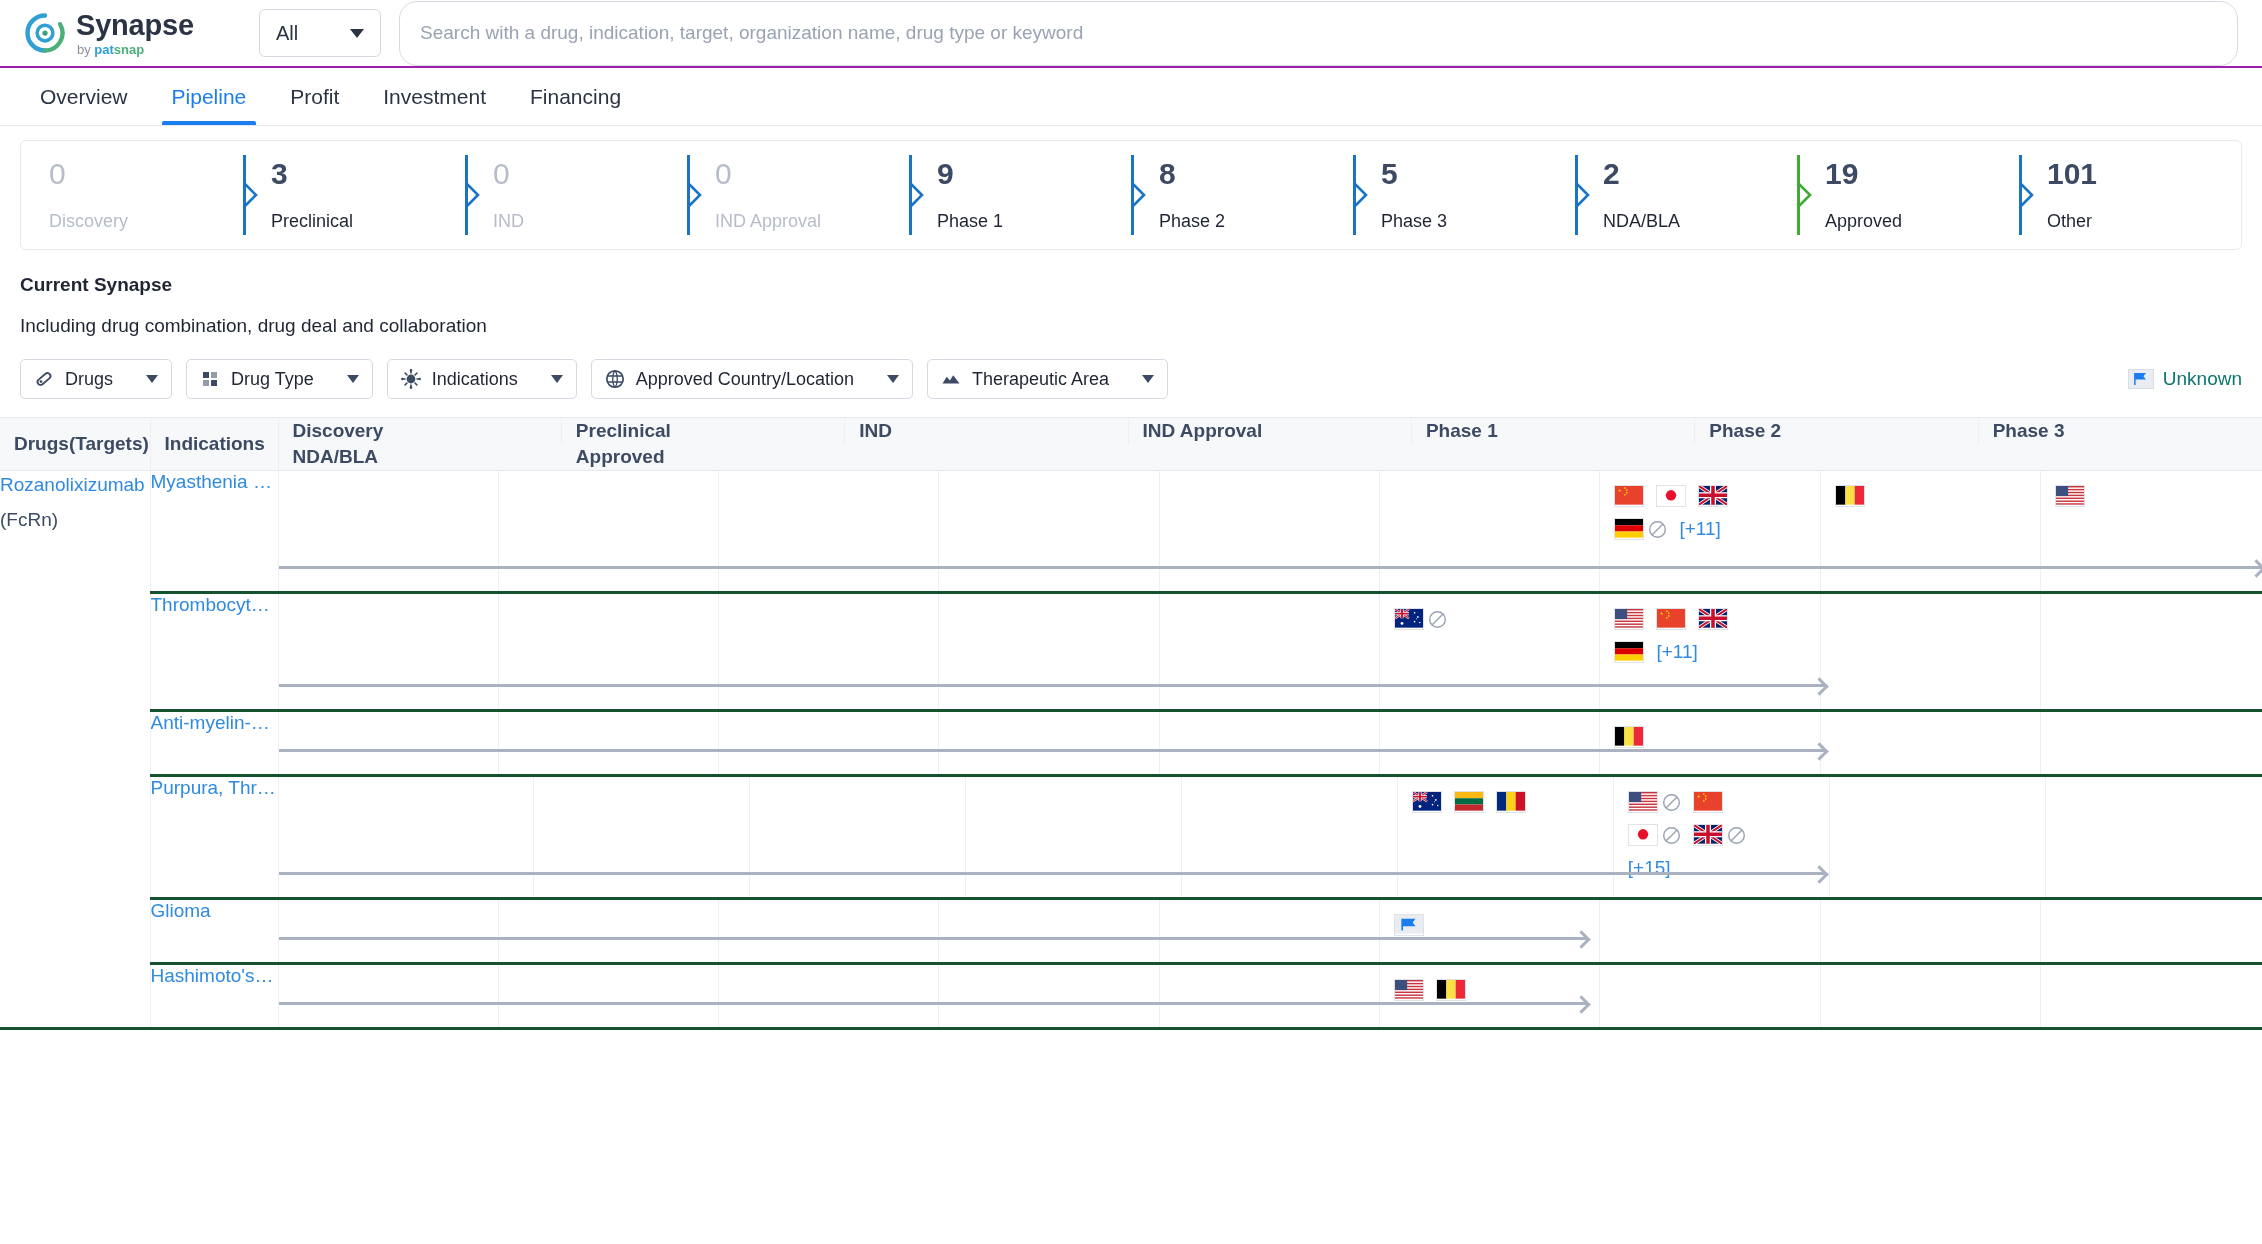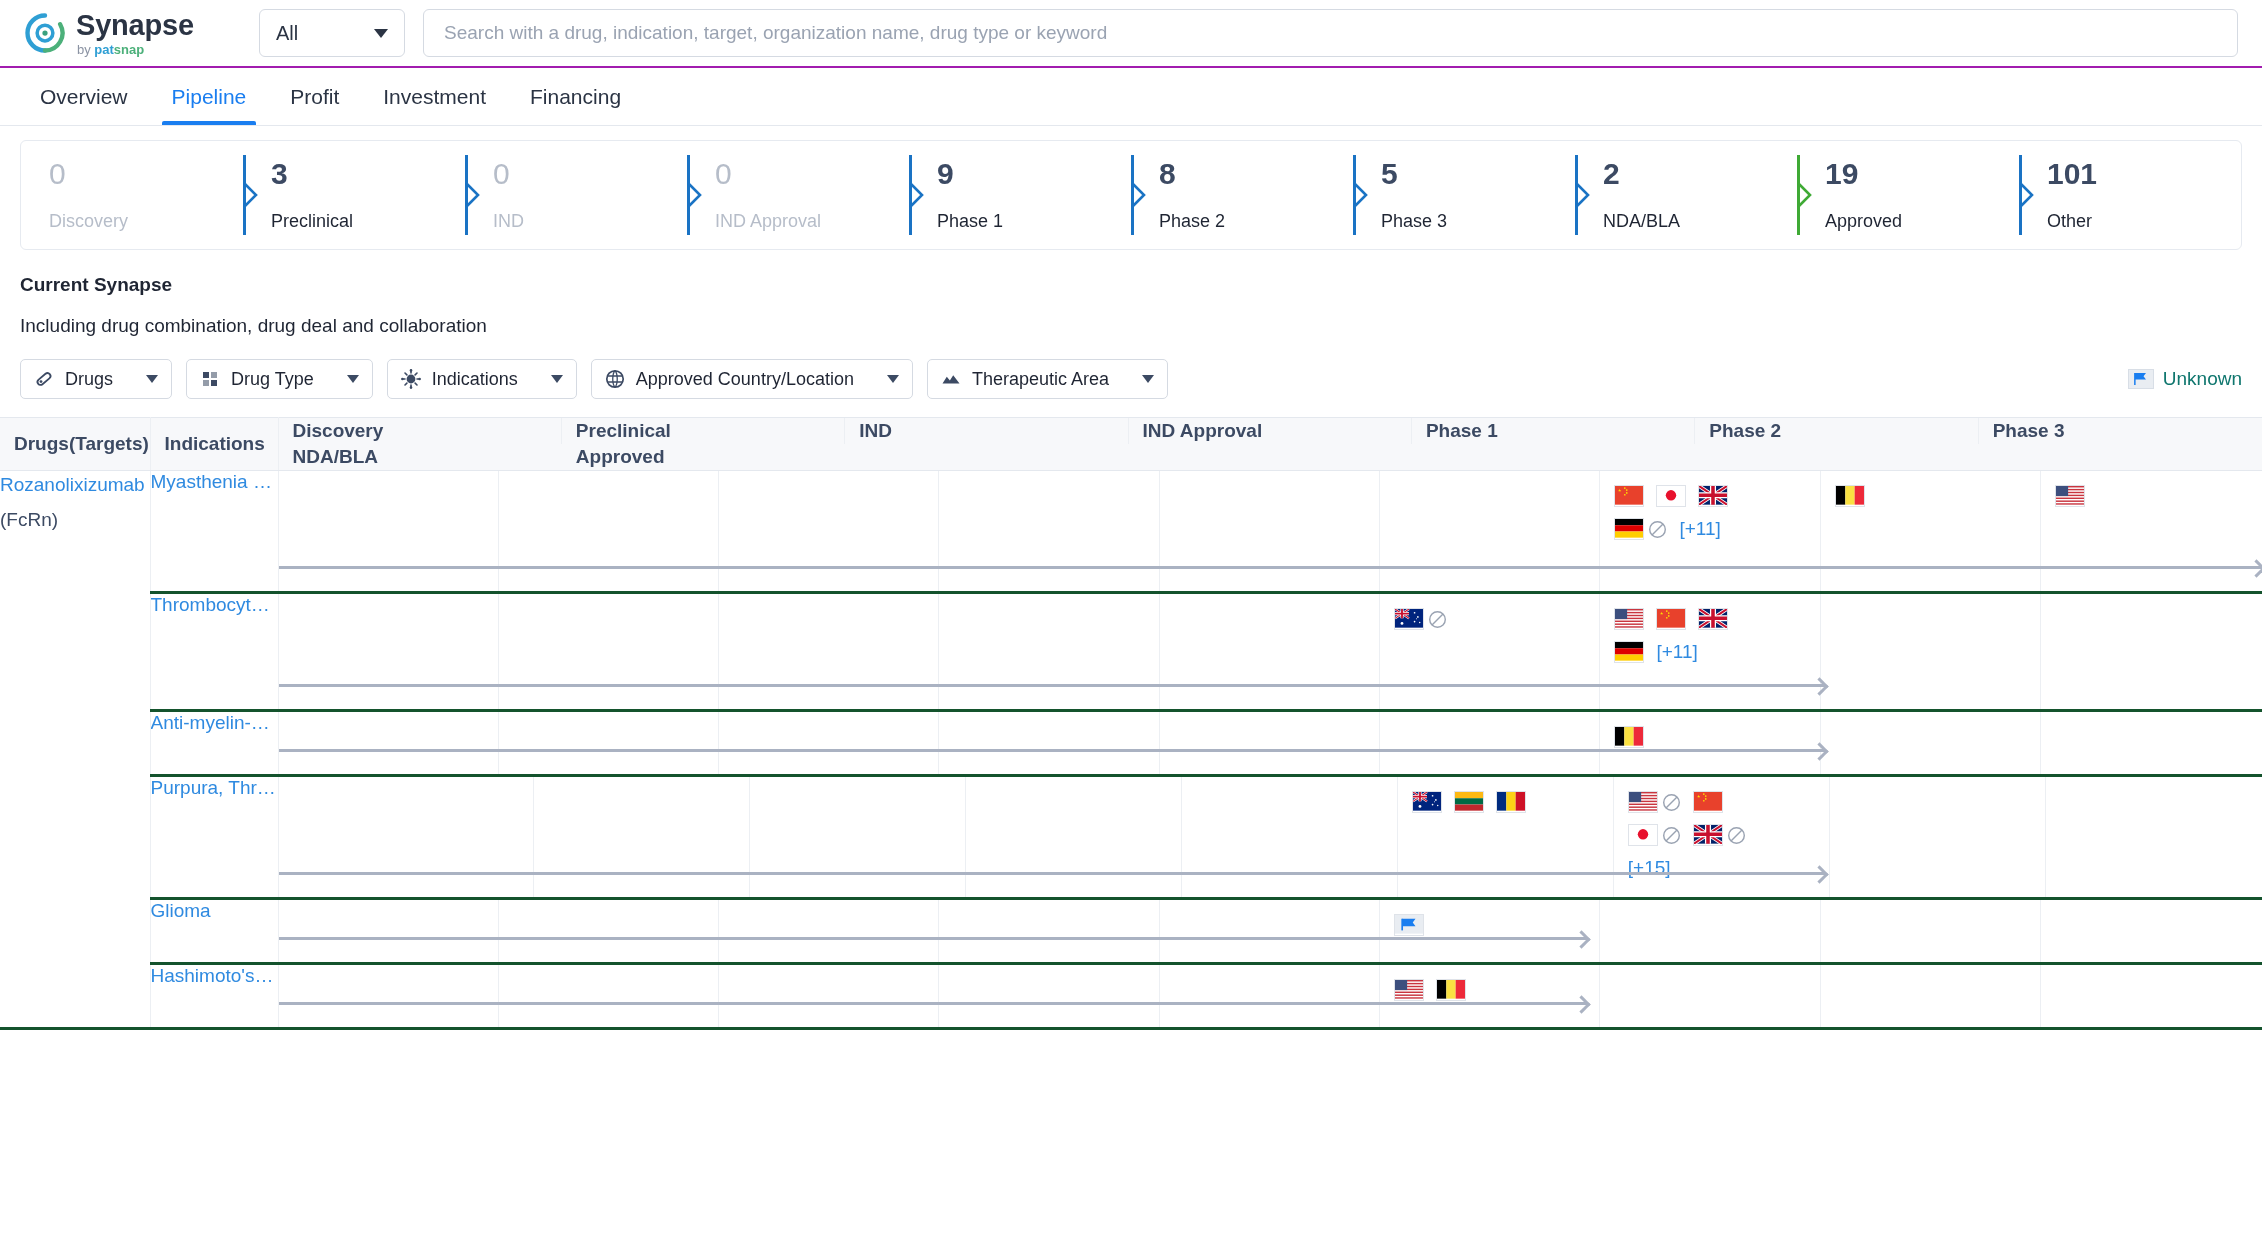--- a/index.html
+++ b/index.html
@@ -32,41 +32,41 @@
   .logo-sub {
     font-size: 13px; color: #3aa17e; display: block; margin-top: 3px; margin-left: 1px;
     font-weight: 600;
   }
   .logo-sub .by { color: #8b93a3; font-weight: 400; }
   .logo-sub .pat { color: #2f9fd4; }
   .logo-sub .snap { color: #4cb07a; }
 
   .scope-select {
     margin-left: 25px;
-    width: 146px; height: 48px;
+    width: 122px; height: 48px;
     border: 1px solid #d5dae2; border-radius: 6px;
     display: flex; align-items: center; justify-content: space-between;
     padding: 0 16px;
     font-size: 20px; color: #2b3444;
     background: #fff; cursor: pointer;
   }
   .caret {
     width: 0; height: 0;
     border-left: 7px solid transparent;
     border-right: 7px solid transparent;
     border-top: 9px solid #2b3444;
   }
   .caret.sm {
     border-left-width: 6px; border-right-width: 6px; border-top-width: 8px;
     border-top-color: #3c4a63;
   }
   .search-box {
     margin-left: 18px;
-    flex: 1; height: 48px;
-    border: 1px solid #d5dae2; border-radius: 6px;
+    flex: 1; height: 65px;
+    border: 1px solid #d5dae2; border-radius: 18px;
     display: flex; align-items: center;
     padding: 0 18px;
     background: #fff;
   }
   .search-box input {
     border: 0; outline: 0; width: 100%;
     font-size: 19px; font-family: inherit;
     color: #2b3444; background: transparent;
   }
   .search-box input::placeholder { color: #9aa3b2; }

